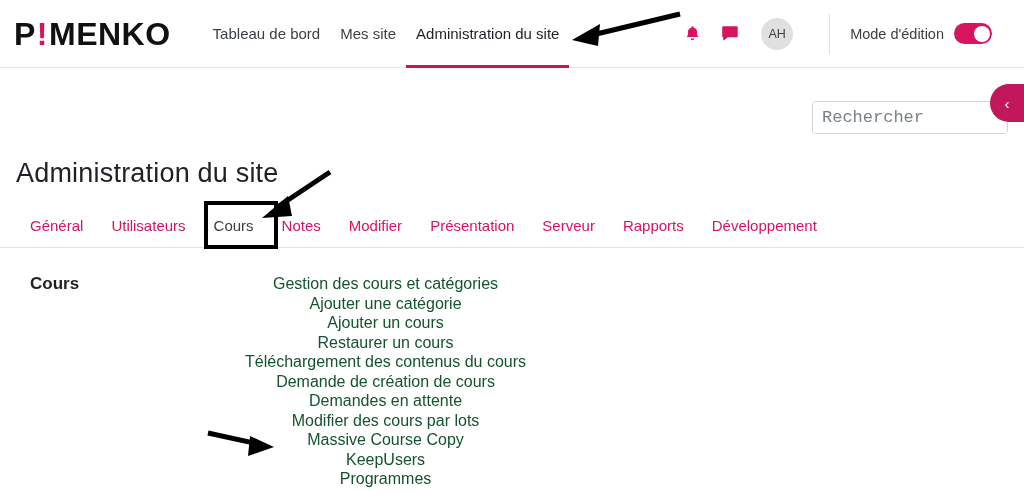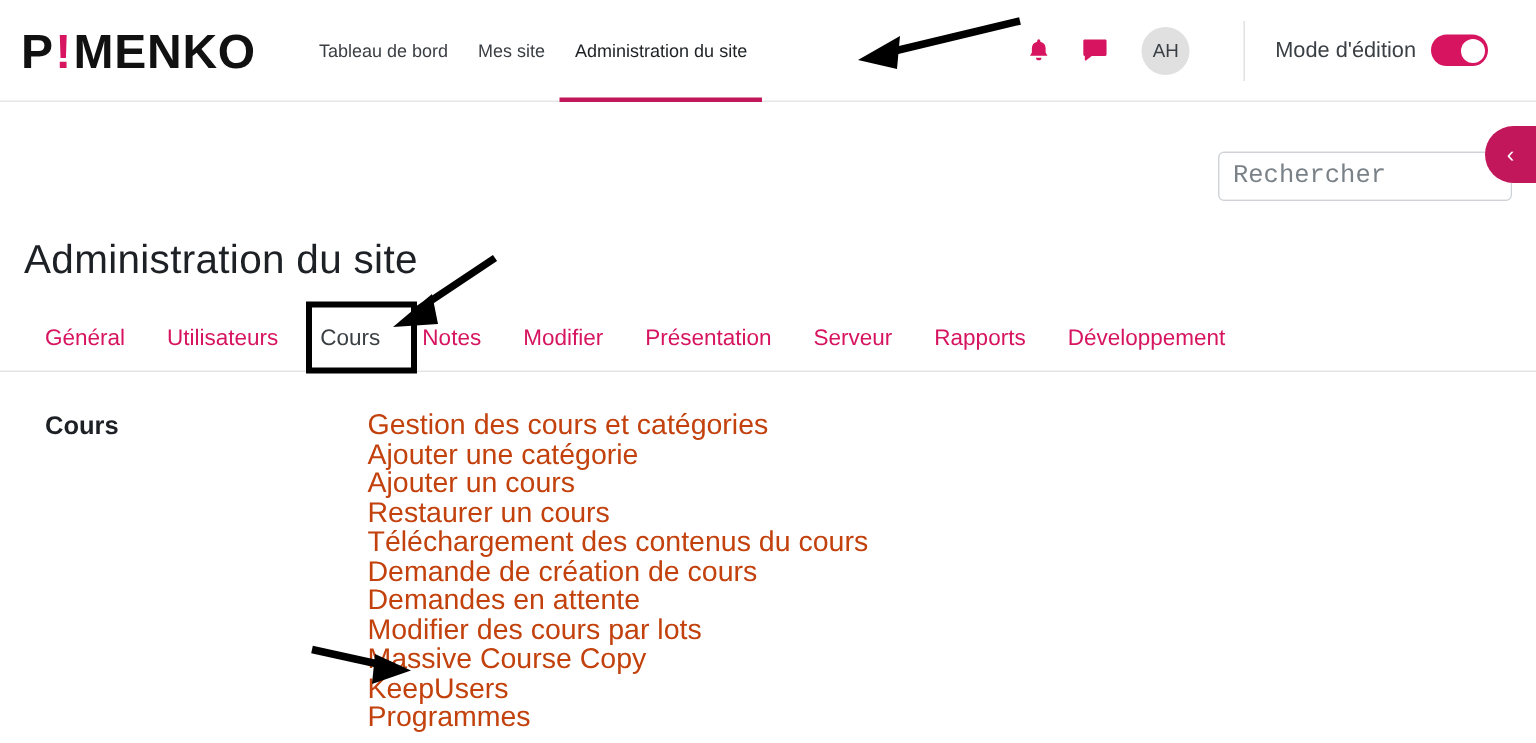--- a/index.html
+++ b/index.html
@@ -42,21 +42,21 @@
     padding: 0 1px;
   }
 
   .nav {
     display: flex;
     align-items: center;
     margin-left: 32px;
     height: 68px;
   }
   .nav-item {
-    font-size: 12px;
+    font-size: 15px;
     color: #3a3f44;
     padding: 0 10px;
     height: 68px;
     display: flex;
     align-items: center;
     white-space: nowrap;
     cursor: pointer;
     position: relative;
   }
   .nav-item.active {
@@ -229,26 +229,27 @@
     box-sizing: border-box;
     font-size: 17px;
     color: #1d2125;
     font-weight: bold;
   }
   .link-list {
     display: flex;
     flex-direction: column;
   }
   .link-item {
-    font-size: 19px;
-    color: #c2410c;
+    font-size: 16px;
+    color: #14532d;
     line-height: 19.5px;
     text-decoration: none;
     cursor: pointer;
     white-space: nowrap;
+    text-align: center;
   }
   #annot-layer {
     position: absolute;
     left: 0; top: 0;
     width: 1024px;
     height: 495px;
     pointer-events: none;
   }
 </style>
 </head>

